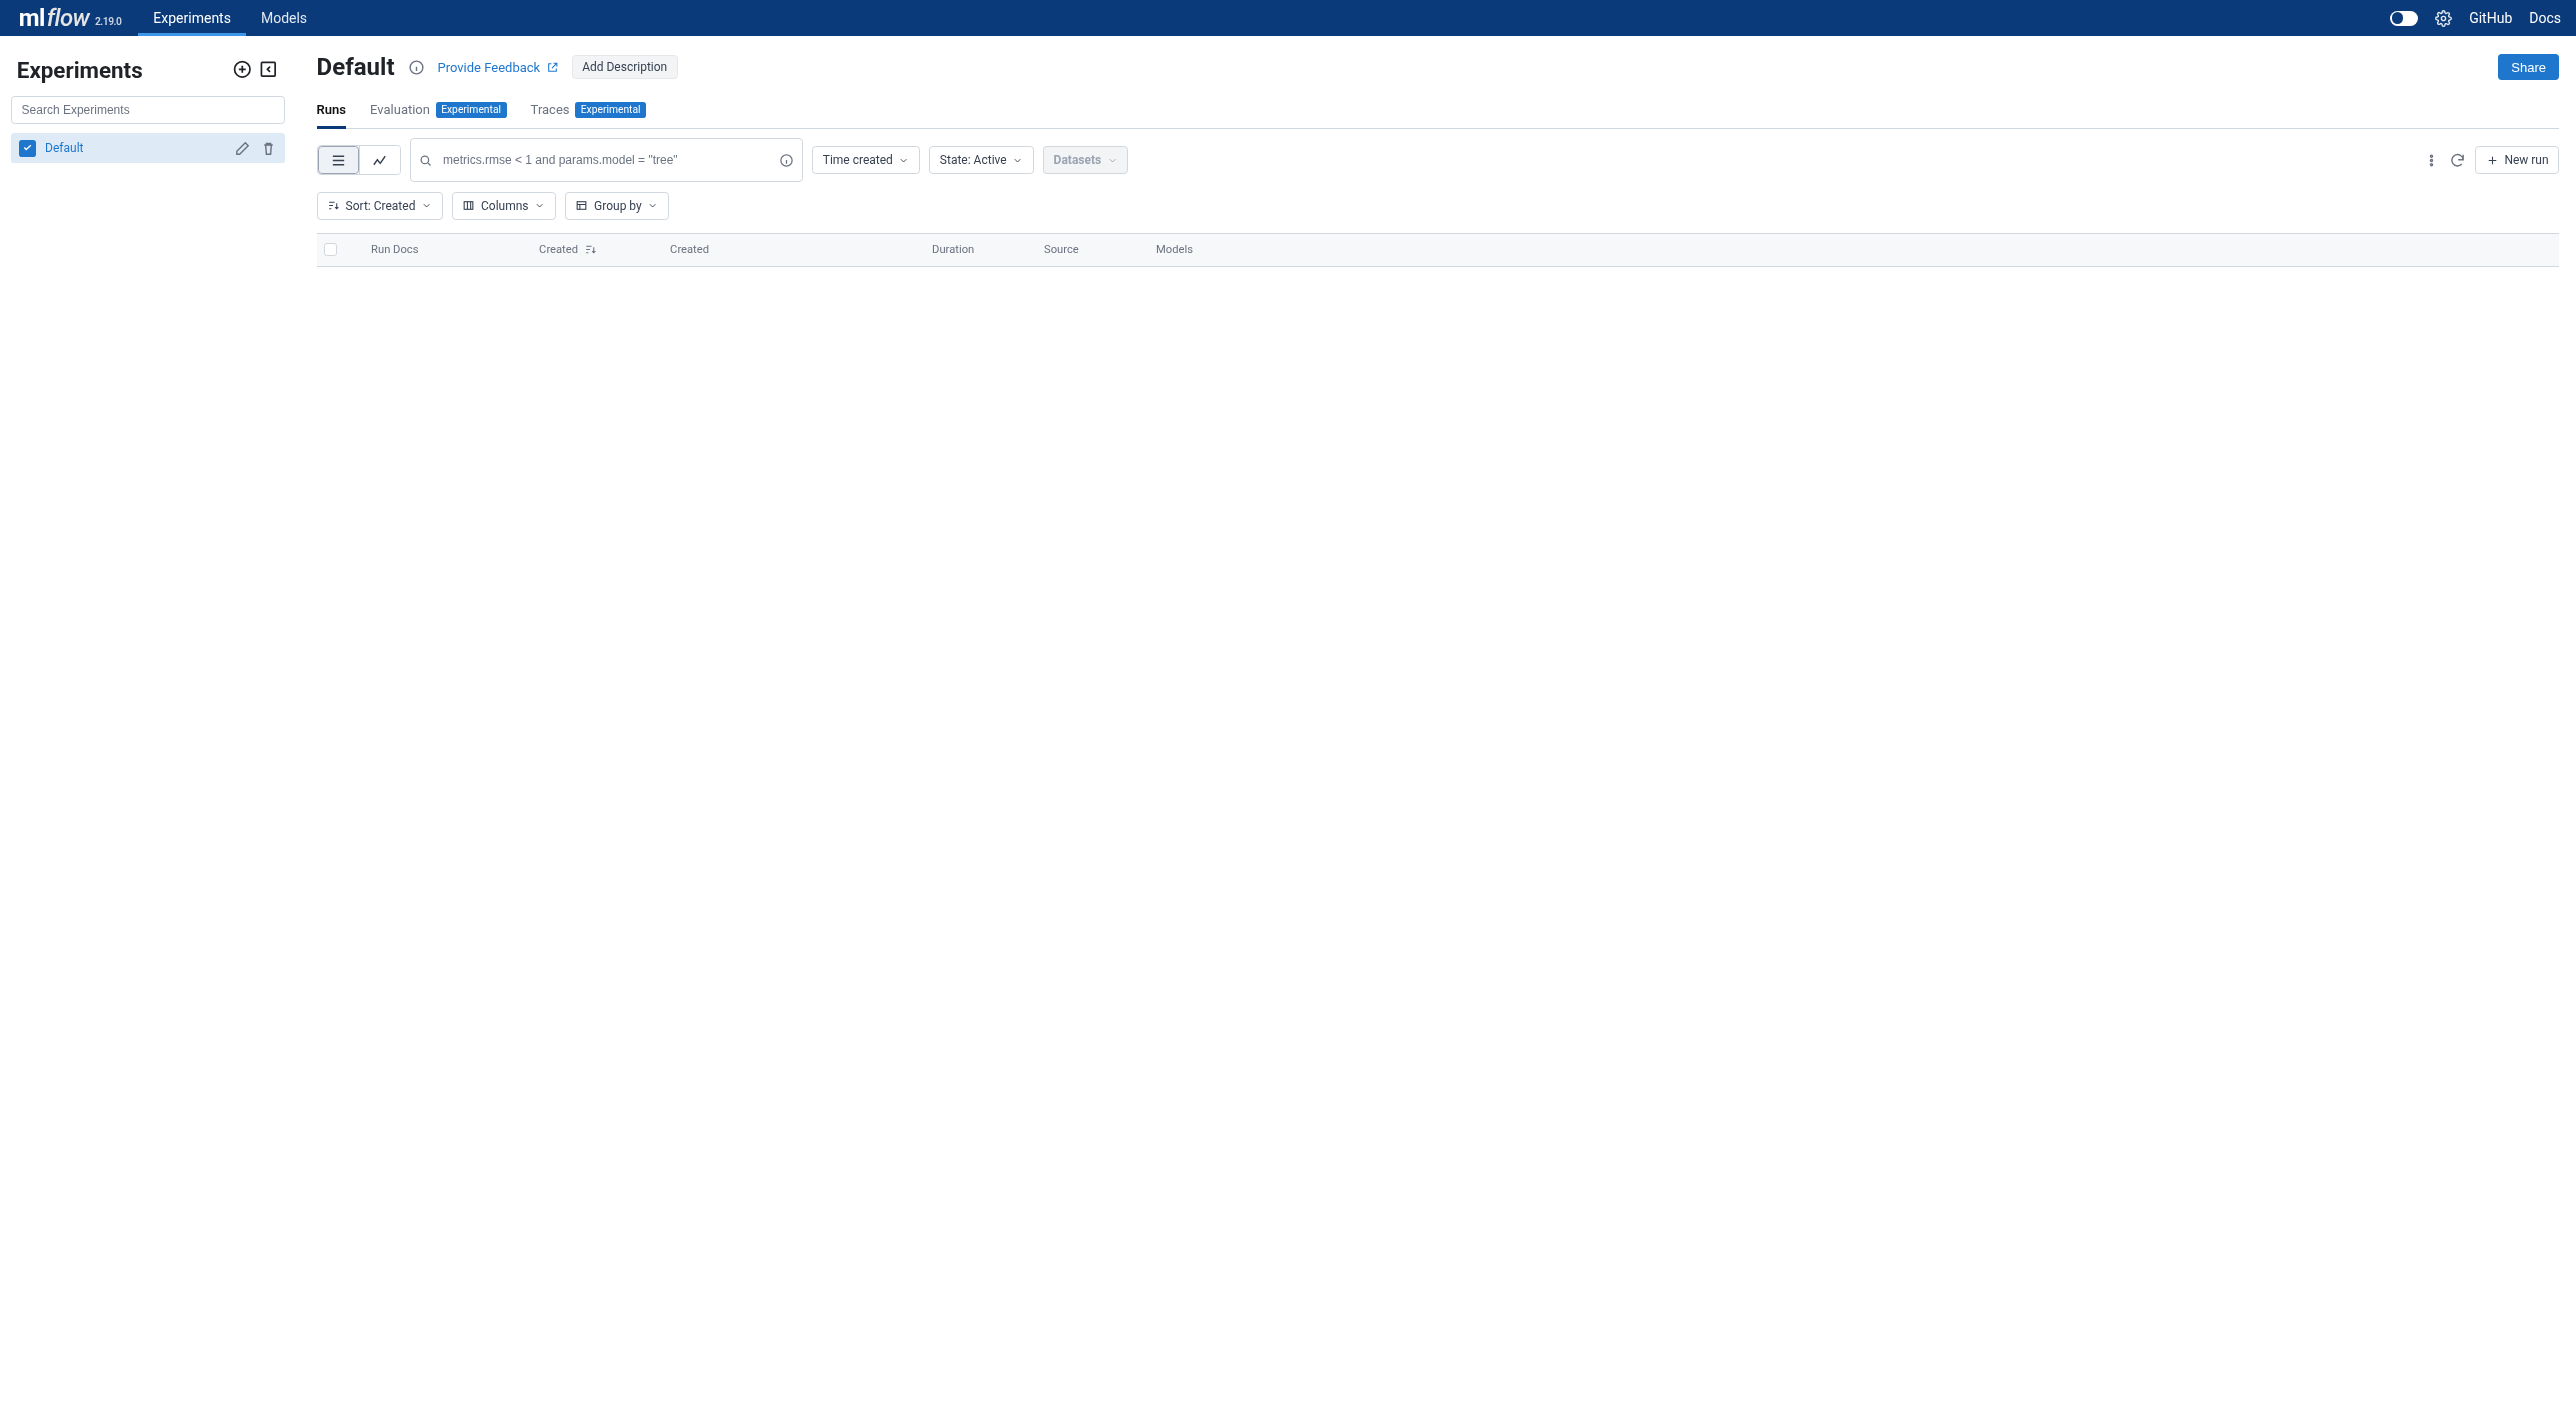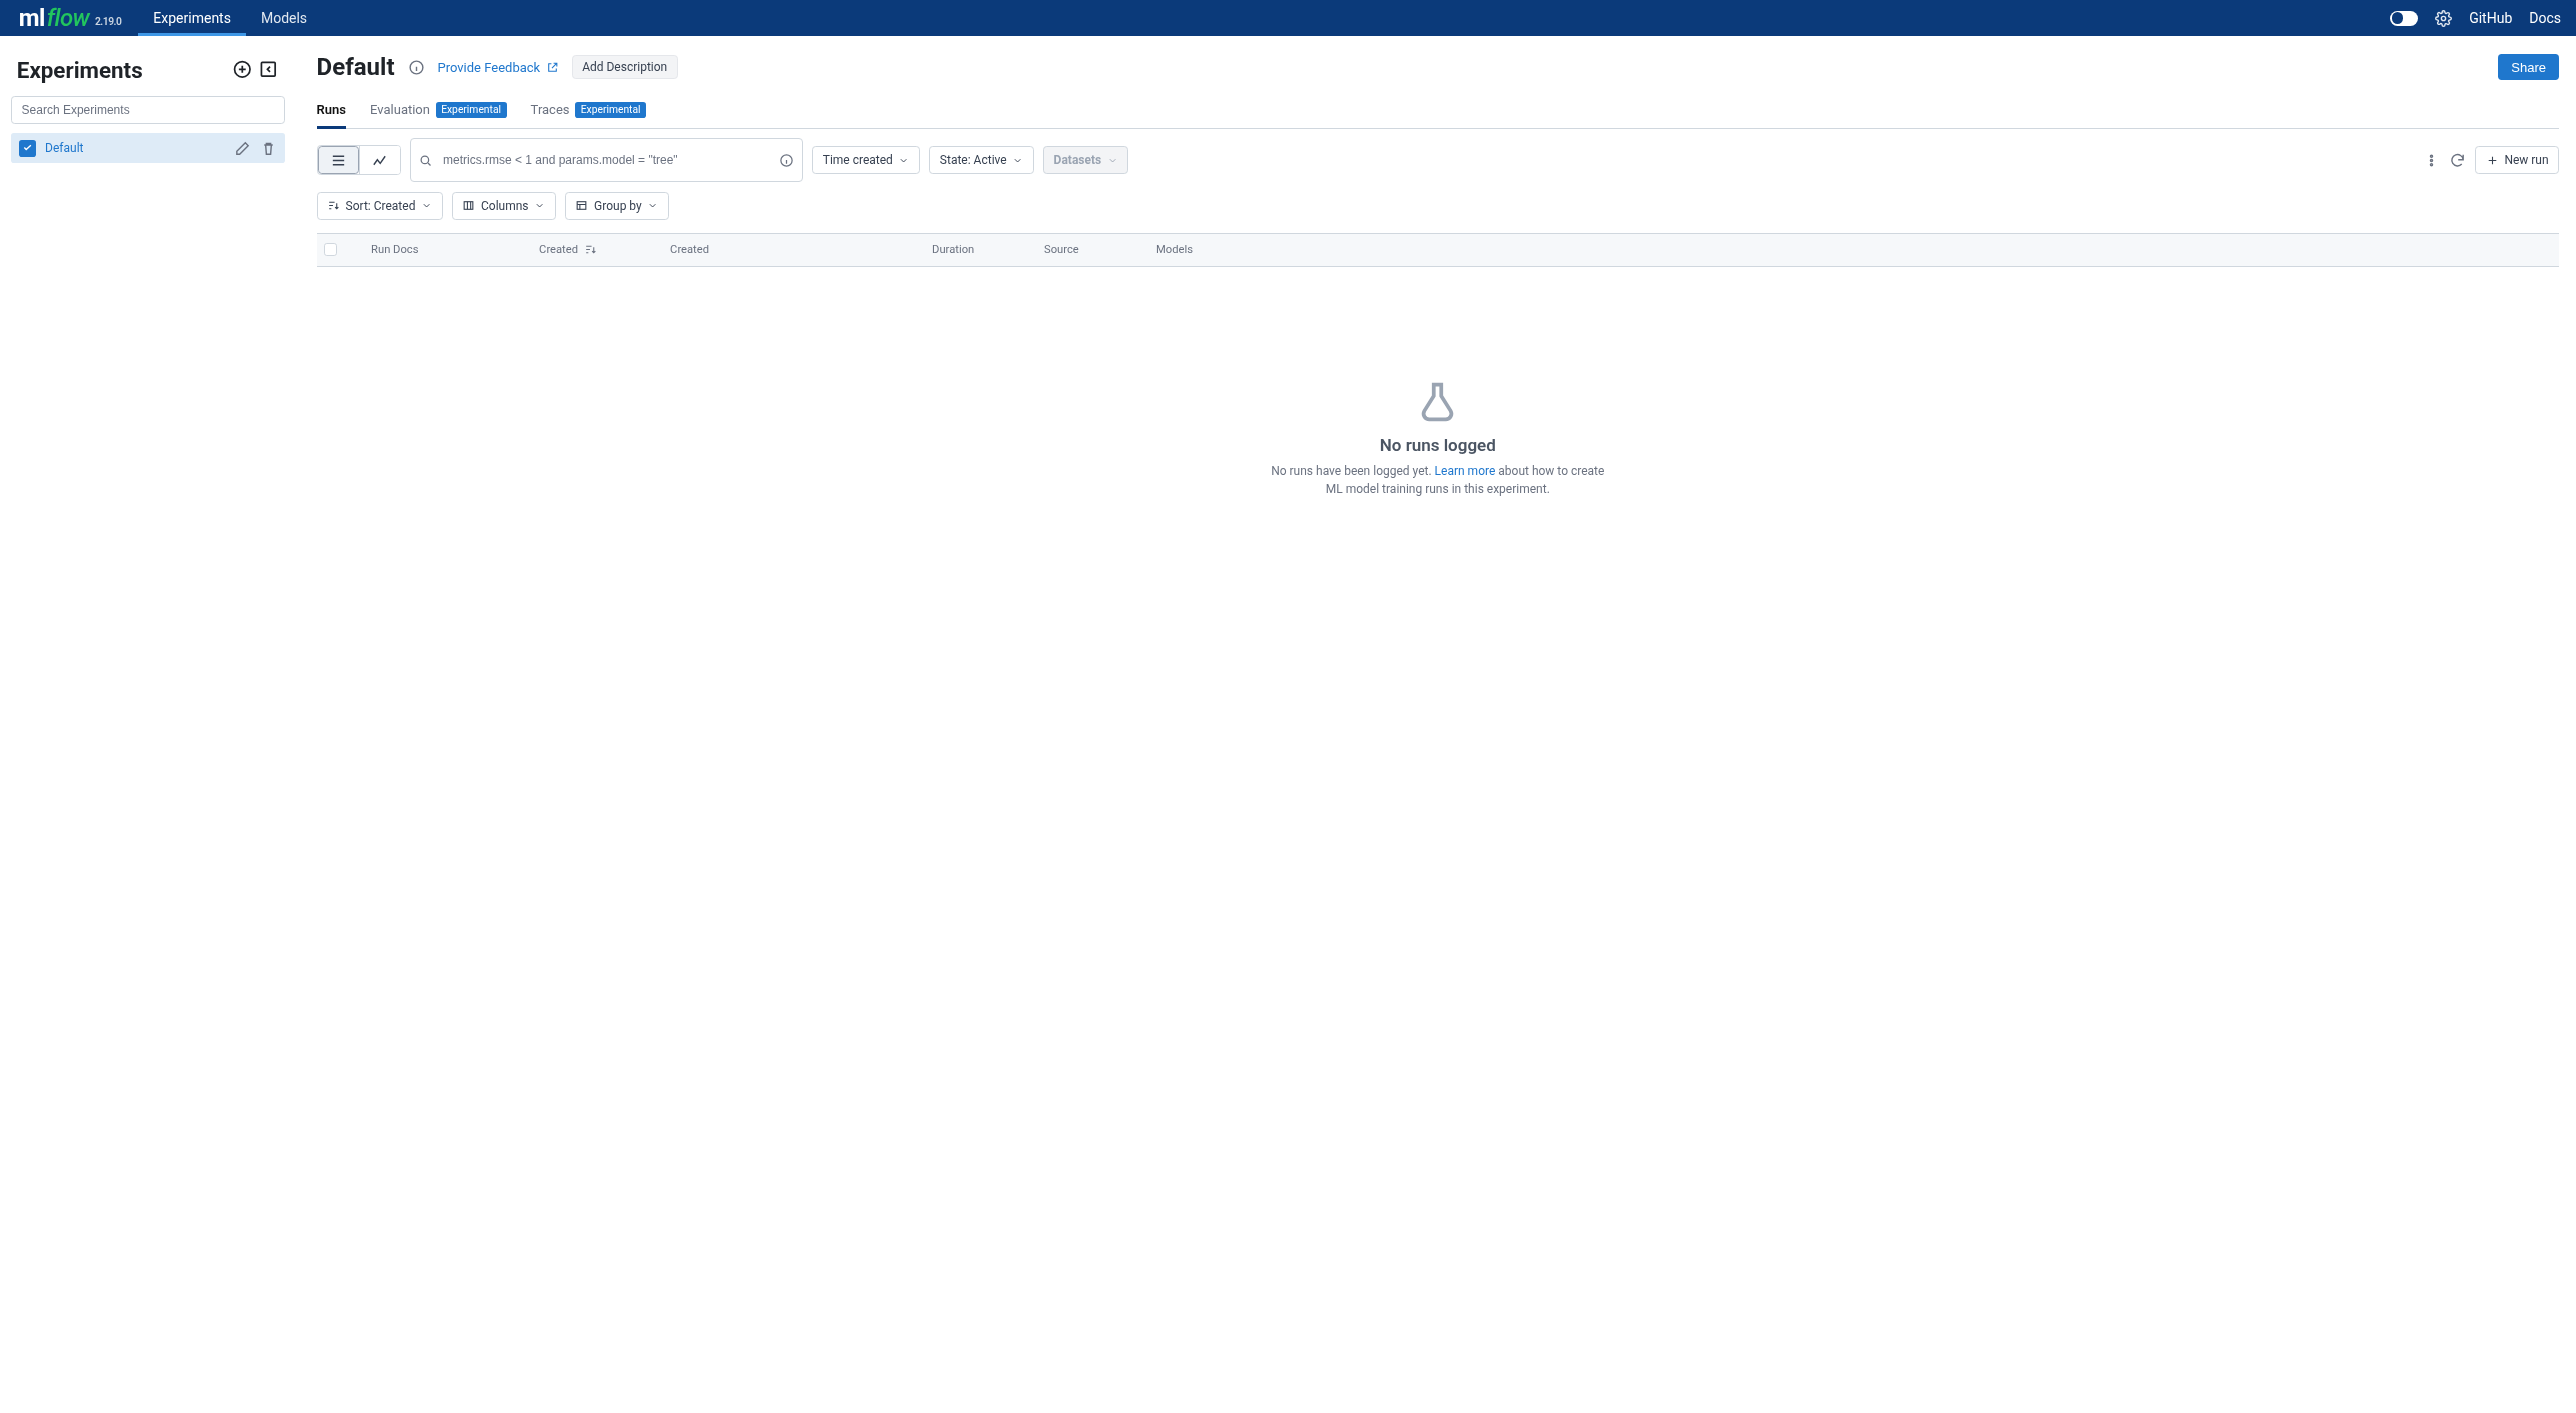--- a/index.html
+++ b/index.html
@@ -33,21 +33,21 @@
     color: #fff;
     display: flex;
     align-items: center;
     padding: 0 15px 0 18.7px;
   }
   .logo {
     display: flex; align-items: flex-end; margin-right: 17px;
     font-size: 24px; font-weight: 600; letter-spacing: -0.5px;
   }
   .logo .ml { color: #fff; font-style: normal; font-weight: 700; }
-  .logo .flow { color: #22c55e; font-style: italic; font-weight: 500; margin-left: 1.9px; }
+  .logo .flow { color: #e5e5e5; font-style: italic; font-weight: 500; margin-left: 1.9px; }
   .logo .ver { font-size: 10.3px; color: #cbd5e1; margin: 0 0 3.7px 5.6px; }
   .nav { display: flex; align-self: stretch; }
   .nav .tab {
     display: flex; align-items: center; padding: 0 15px; font-size: 14px;
     color: #e2e8f0; position: relative; cursor: pointer;
   }
   .nav .tab.active { color: #fff; }
   .nav .tab.active::after {
     content:""; position:absolute; left:0; right:0; bottom:0; height:2.8px; background: var(--accent);
   }
@@ -364,26 +364,17 @@
                 <path d="M4 6h10M4 12h7M4 18h4M18 8v10M15 15l3 3 3-3"></path>
               </svg>
           </div>
           <div class="th">Created</div>
           <div class="th">Duration</div>
           <div class="th">Source</div>
           <div class="th">Models</div>
         </div>
       </div>
 
-      <div class="empty">
-        <svg class="flask" viewBox="0 0 24 24" fill="none" stroke="currentColor" stroke-width="2">
-          <path d="M9 3h6M10 3v6l-5 8a3 3 0 0 0 2.6 4.5h8.8A3 3 0 0 0 19 17l-5-8V3"></path>
-        </svg>
-        <h3>No runs logged</h3>
-        <p>
-          <span>No runs have been logged yet. </span><a href="#">Learn more</a><span> about how to create ML model training runs in this experiment.</span>
-        </p>
-      </div>
 
     </div>
   </div>
 </div>
 
 
 </body></html>

